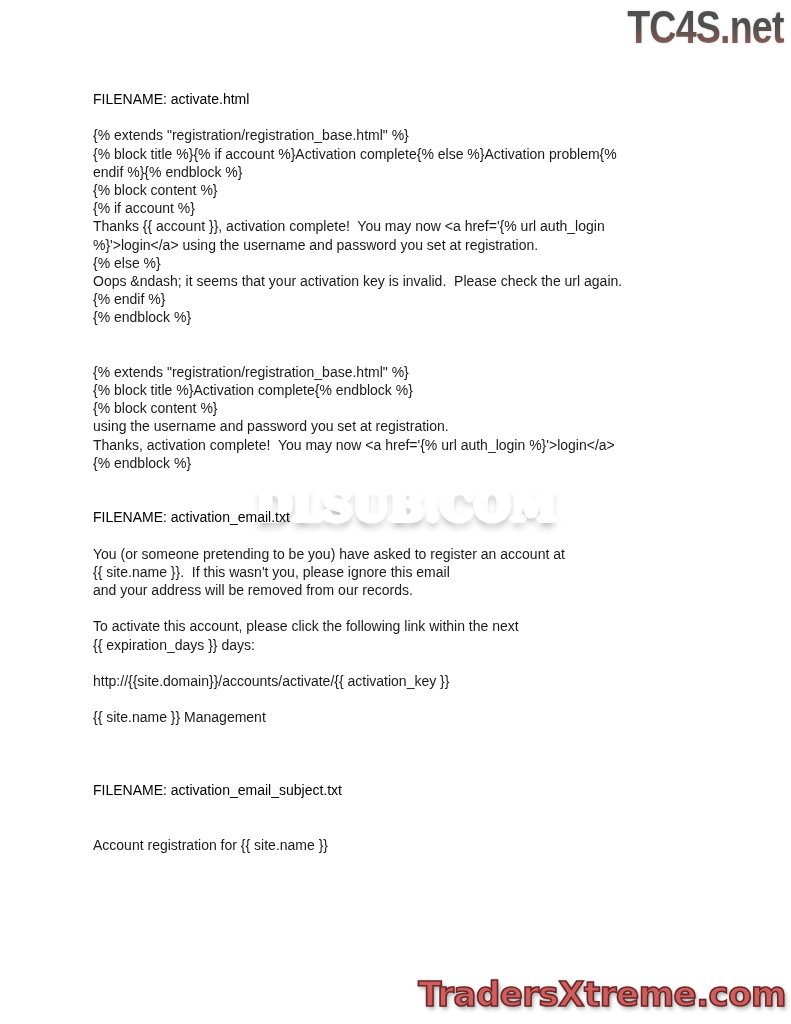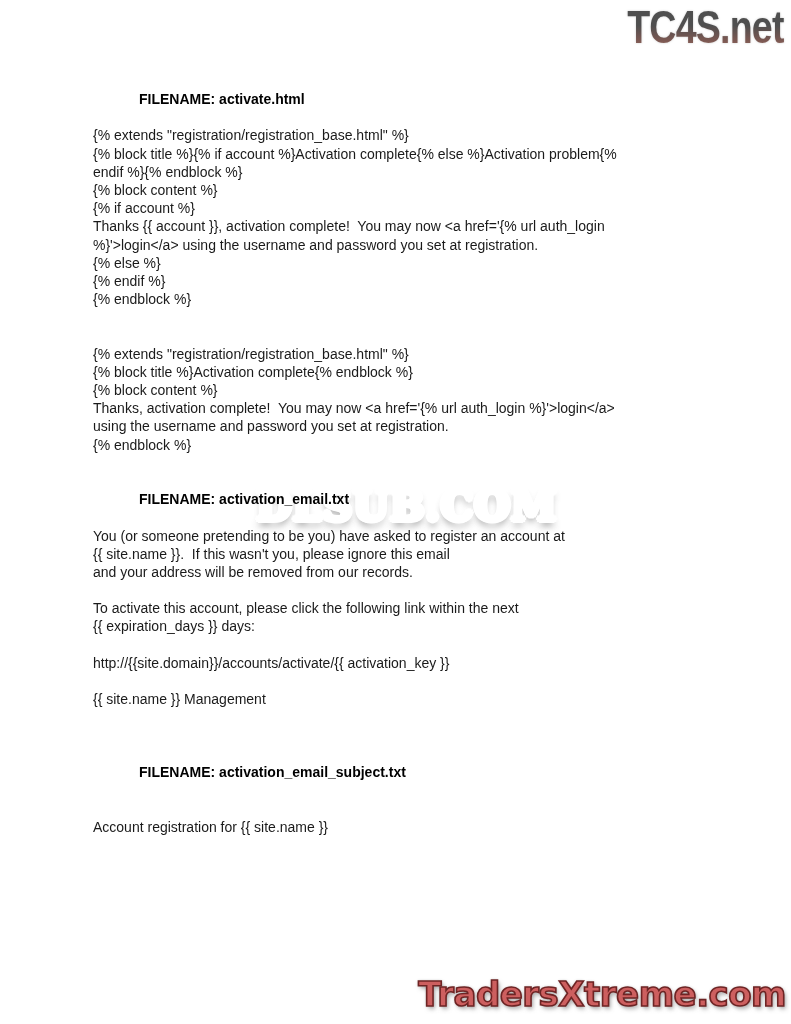--- a/index.html
+++ b/index.html
@@ -14,21 +14,21 @@
   
   #doc-body {
     position: absolute;
     left: 93px; top: 90px;
     width: 680px;
     font-size: 14px;
     line-height: 18.2px;
     color: var(--text, #1a1a1a);
   }
   .line { height: 18.2px; white-space: pre; }
-  .line.title { font-weight: bold; color: #000; margin-left: 46px; }
+  .line.title { font-weight: normal; color: #000; }
 
   
   .tc4s {
     position: absolute; top: 3px; right: 7px;
     font-family: "Liberation Sans", sans-serif;
     font-weight: bold; font-size: 47px; line-height: 1;
     letter-spacing: -1px;
     transform: scaleX(0.80); transform-origin: 100% 50%;
     background: linear-gradient(180deg,
       var(--tc4s-top, #585858) 0%,
@@ -83,29 +83,30 @@
     <div class="line title">FILENAME: activate.html</div>
     <div class="line"></div>
     <div class="line">{% extends "registration/registration_base.html" %}</div>
     <div class="line">{% block title %}{% if account %}Activation complete{% else %}Activation problem{%</div>
     <div class="line">endif %}{% endblock %}</div>
     <div class="line">{% block content %}</div>
     <div class="line">{% if account %}</div>
     <div class="line">Thanks {{ account }}, activation complete!  You may now &lt;a href='{% url auth_login</div>
     <div class="line">%}'&gt;login&lt;/a&gt; using the username and password you set at registration.</div>
     <div class="line">{% else %}</div>
+    <div class="line">Oops &amp;ndash; it seems that your activation key is invalid.  Please check the url again.</div>
     <div class="line">{% endif %}</div>
     <div class="line">{% endblock %}</div>
     <div class="line"></div>
     <div class="line"></div>
     <div class="line">{% extends "registration/registration_base.html" %}</div>
     <div class="line">{% block title %}Activation complete{% endblock %}</div>
     <div class="line">{% block content %}</div>
+    <div class="line">using the username and password you set at registration.</div>
     <div class="line">Thanks, activation complete!  You may now &lt;a href='{% url auth_login %}'&gt;login&lt;/a&gt;</div>
-    <div class="line">using the username and password you set at registration.</div>
     <div class="line">{% endblock %}</div>
     <div class="line"></div>
     <div class="line"></div>
     <div class="line title">FILENAME: activation_email.txt</div>
     <div class="line"></div>
     <div class="line">You (or someone pretending to be you) have asked to register an account at</div>
     <div class="line">{{ site.name }}.  If this wasn't you, please ignore this email</div>
     <div class="line">and your address will be removed from our records.</div>
     <div class="line"></div>
     <div class="line">To activate this account, please click the following link within the next</div>

